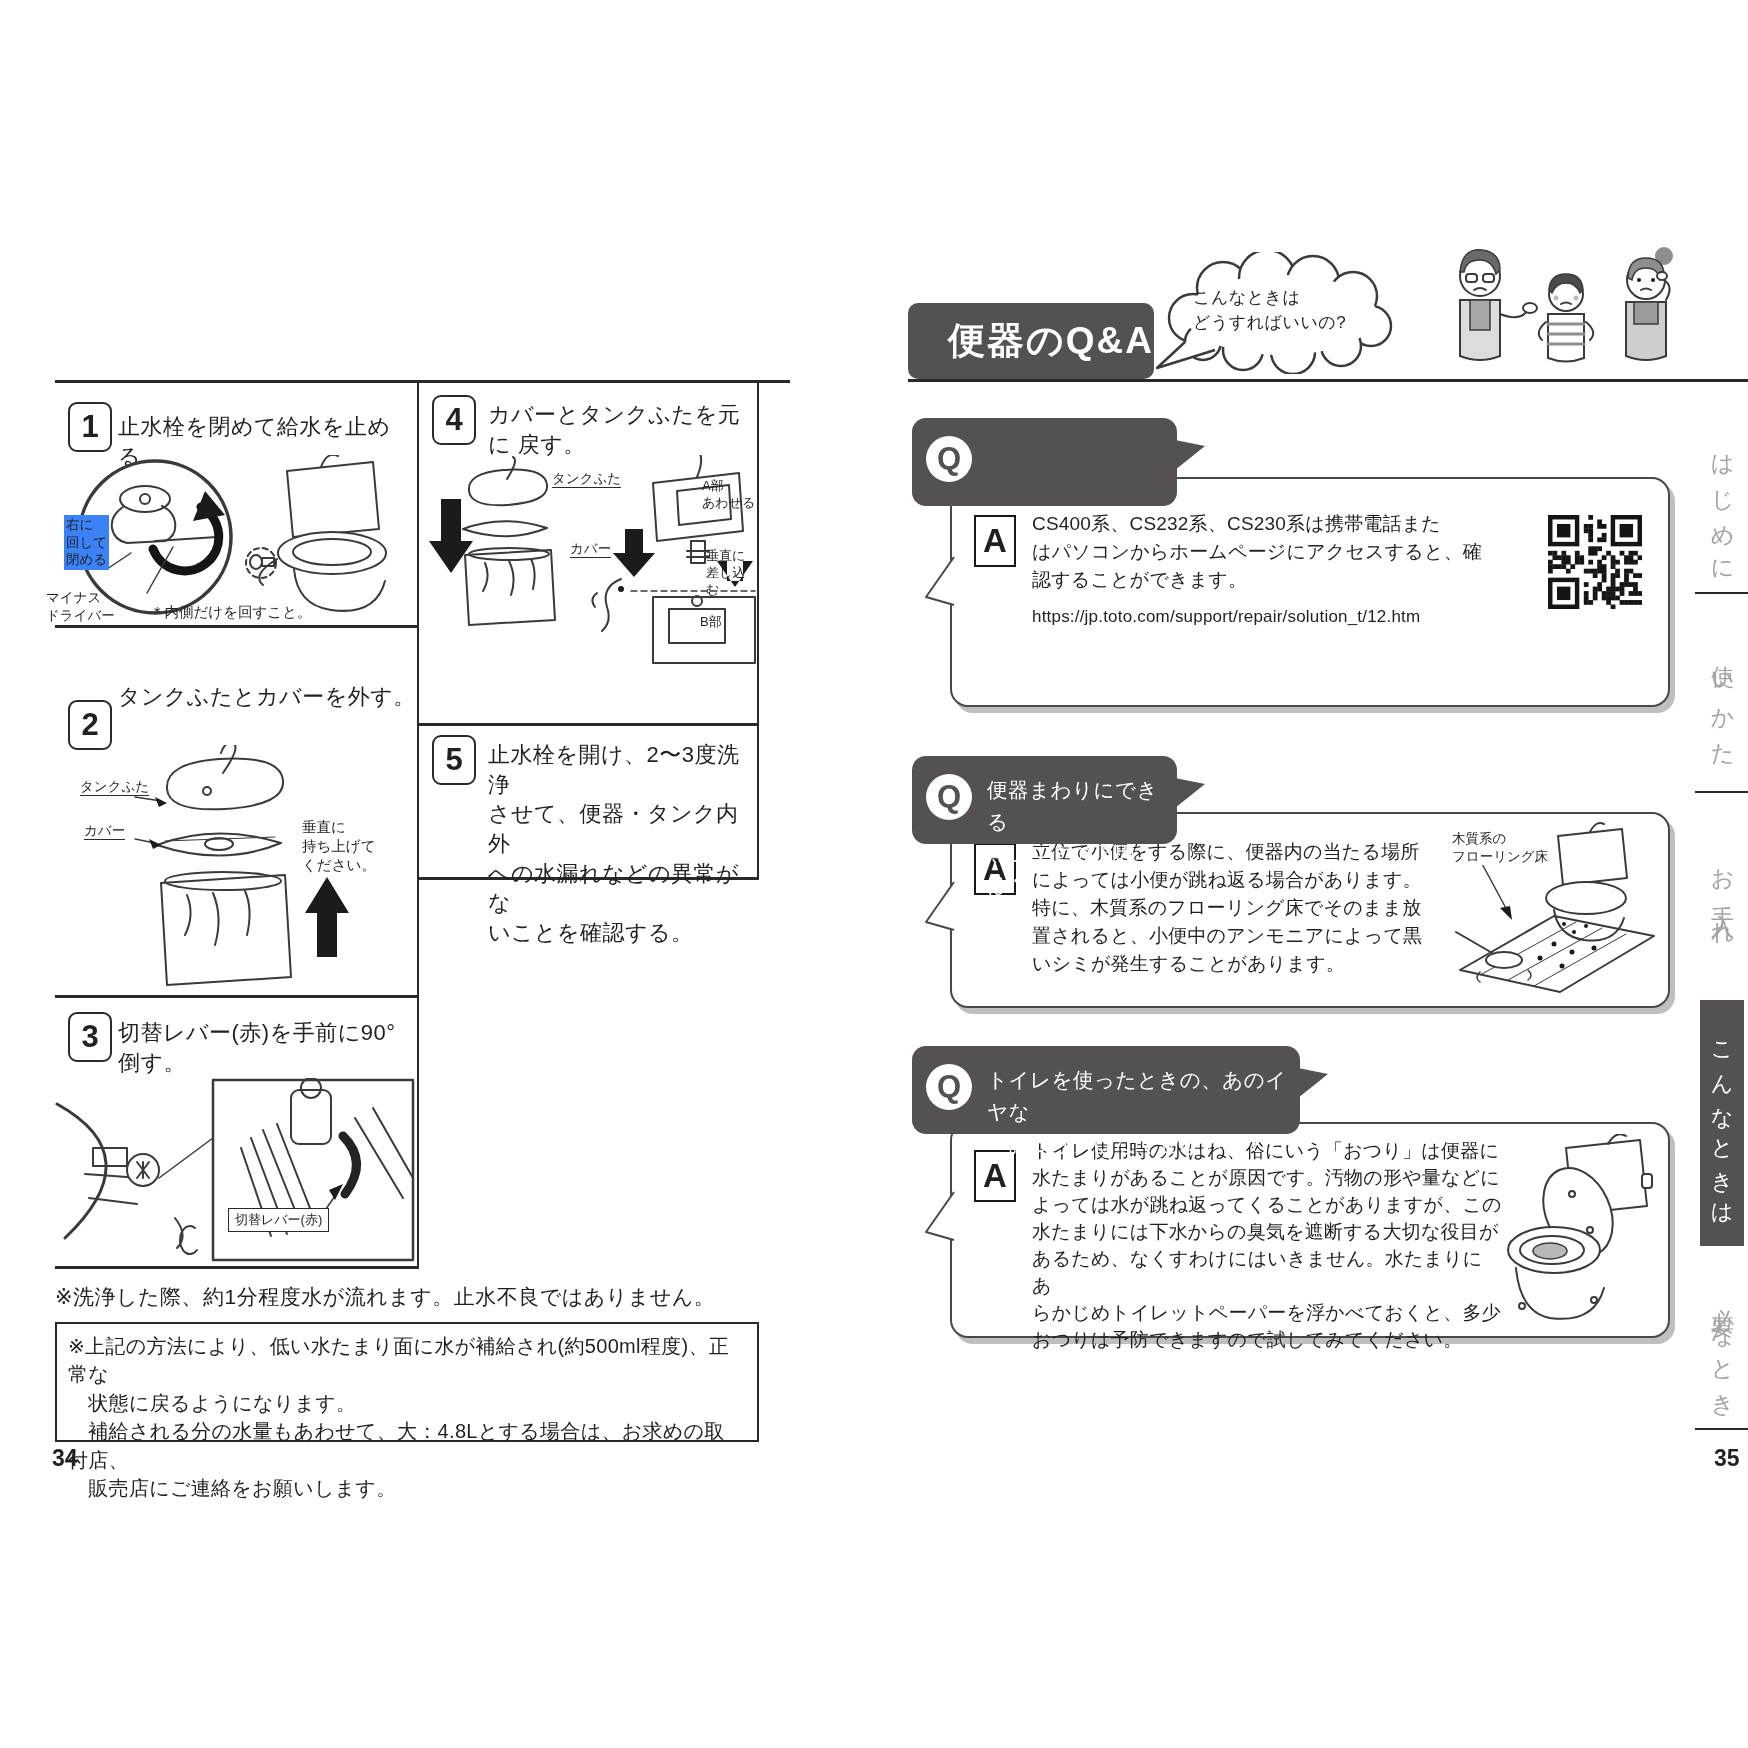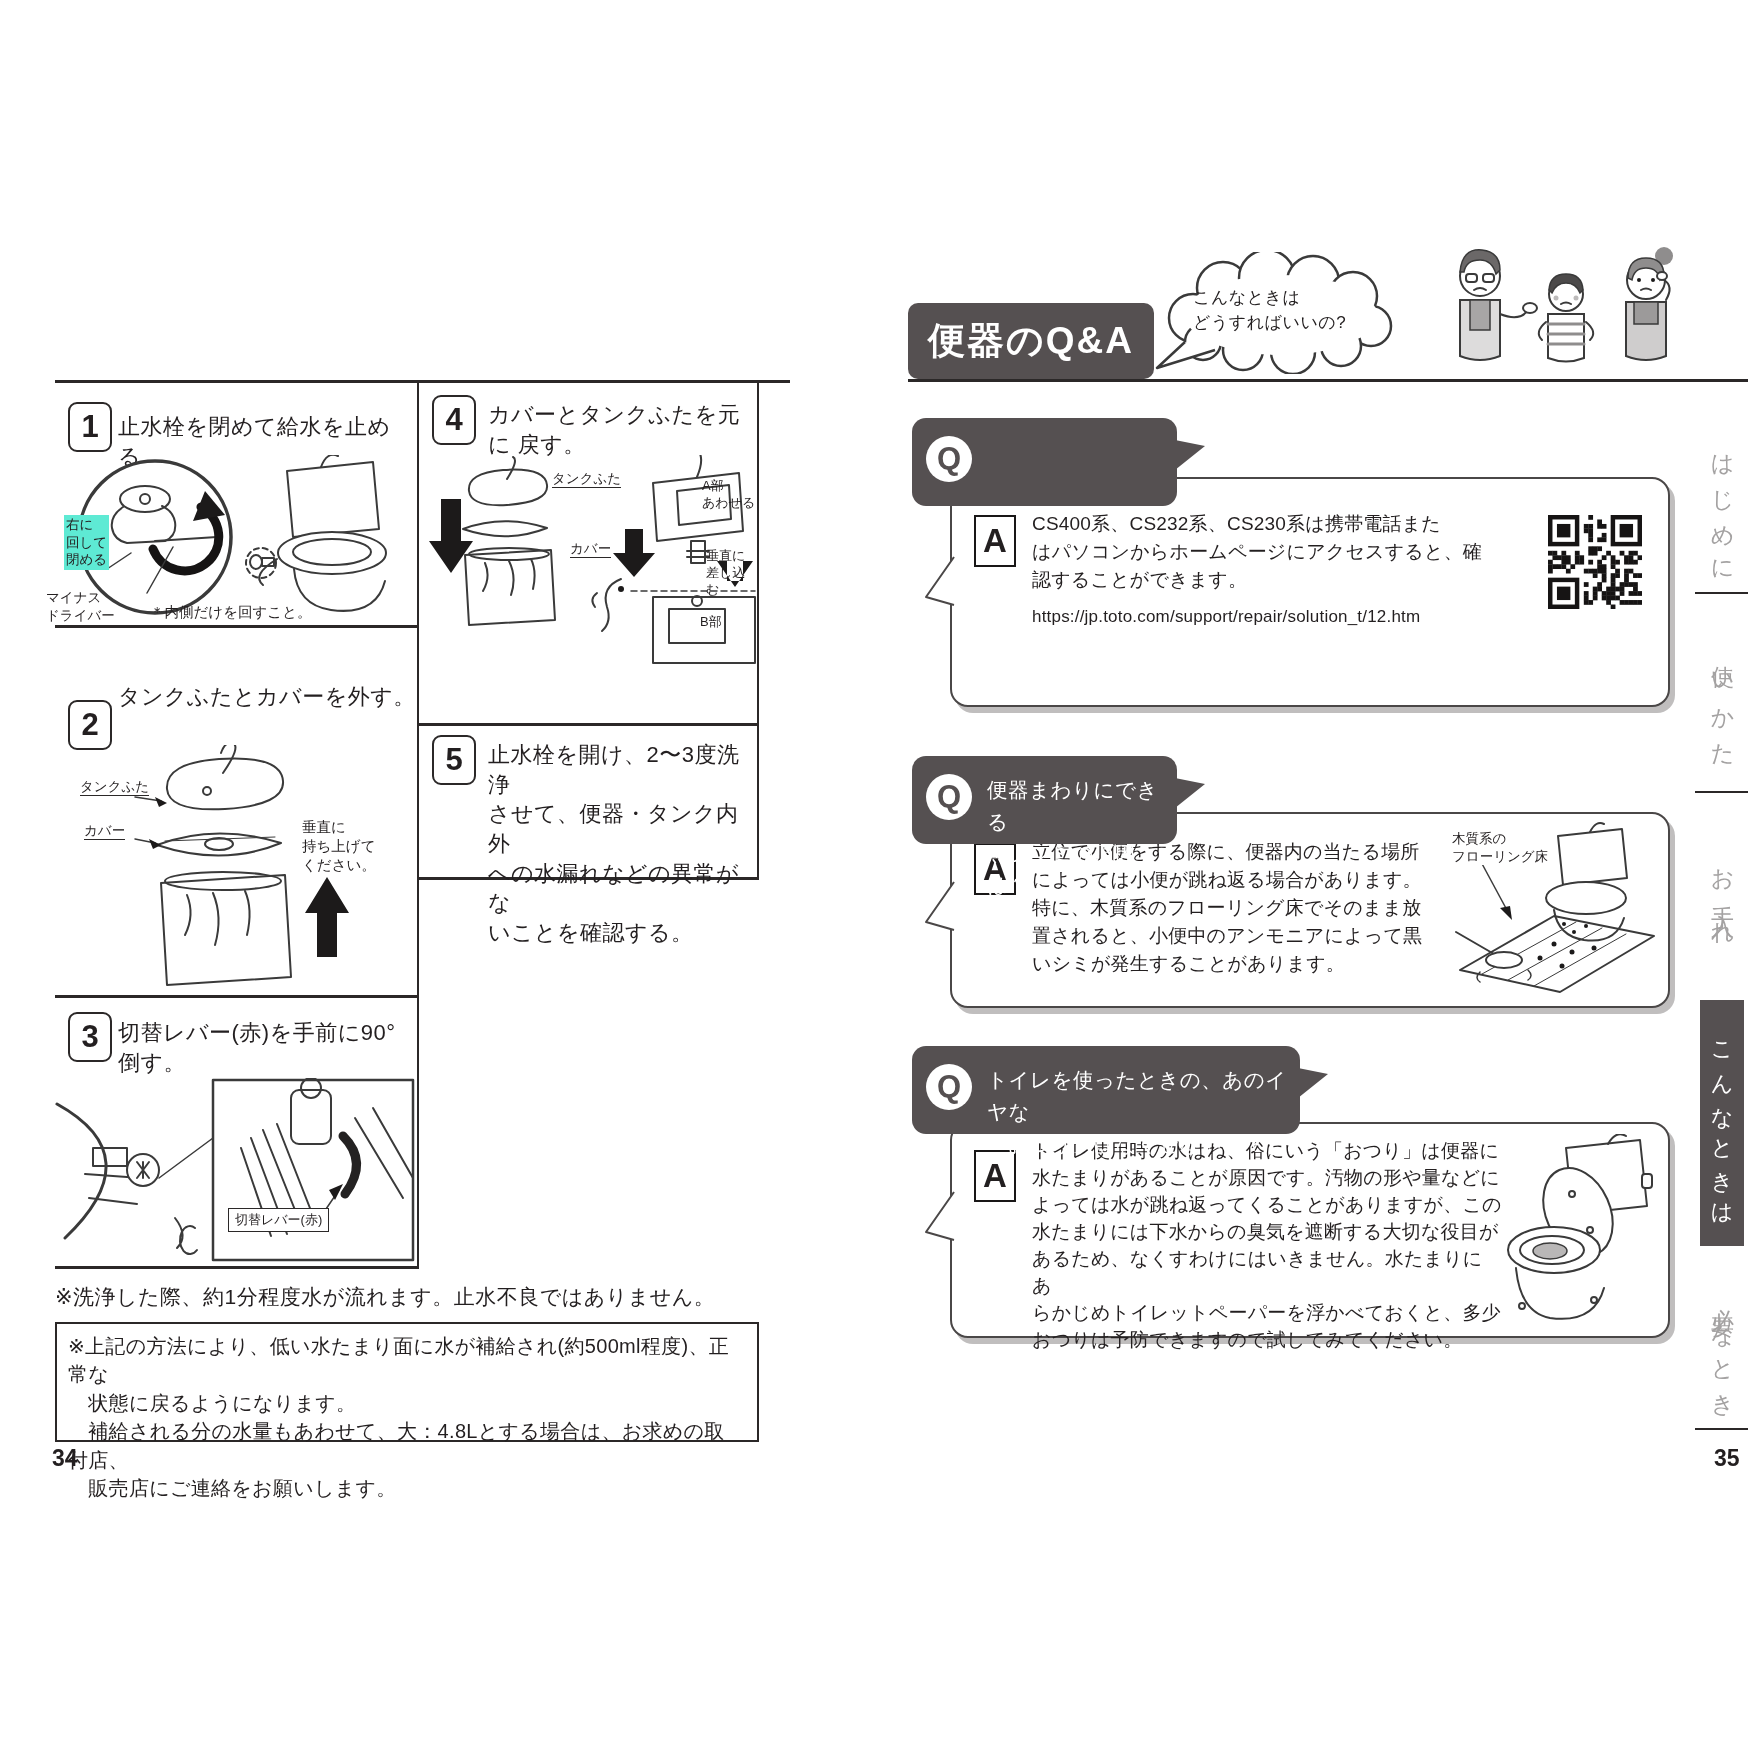--- a/index.html
+++ b/index.html
@@ -10,21 +10,21 @@
   .ml{white-space:pre-line;}
   .step-num{position:absolute;width:40px;height:46px;border:2.5px solid #2b2828;border-radius:9px;
     display:flex;align-items:center;justify-content:center;font-size:31px;font-weight:bold;background:#fff;}
   .step-title{position:absolute;font-size:22px;line-height:1.35;letter-spacing:.5px;}
   .small-label{position:absolute;font-size:13.5px;line-height:1.3;white-space:pre-line;}
   .u{border-bottom:1.5px solid #2b2828;padding-bottom:1px;}
   .note{position:absolute;font-size:21px;letter-spacing:.5px;}
   .note-box{position:absolute;border:2.5px solid #2b2828;background:#fff;}
   .note-box-text{position:absolute;font-size:20px;line-height:1.42;white-space:pre-line;letter-spacing:.3px;}
   .pagenum{position:absolute;font-size:23px;font-weight:bold;}
-  .qa-header{position:absolute;background:#555051;border-radius:10px;display:flex;align-items:center;justify-content:center;}
+  .qa-header{position:absolute;background:#555051;border-radius:10px;display:flex;align-items:center;justify-content:flex-end;}
   .qa-header-title{color:#fff;font-size:37px;font-weight:bold;letter-spacing:2px;}
   .qbubble{position:absolute;background:#555051;border-radius:14px;display:flex;align-items:flex-start;
     padding:18px 10px 0 14px;box-sizing:border-box;z-index:3;}
   .qcircle{width:46px;height:46px;border-radius:50%;background:#fff;color:#555051;flex:0 0 46px;
     display:flex;align-items:center;justify-content:center;font-size:31px;font-weight:bold;}
   .qtext{color:#fff;font-size:20.5px;line-height:1.55;margin-left:15px;white-space:pre-line;letter-spacing:.5px;}
   .qtail{position:absolute;width:0;height:0;border-style:solid;z-index:3;
     border-width:6px 0 24px 30px;border-color:transparent transparent transparent #555051;}
   .abox{position:absolute;background:#fff;border:2px solid #4a4747;border-radius:18px;
     box-shadow:5px 6px 0 #c0bebe;z-index:1;}
@@ -73,21 +73,21 @@
     <ellipse class="sf" cx="201" cy="107" rx="6" ry="7"></ellipse>
     <rect class="sf" x="207" y="103" width="12" height="8"></rect>
     <polygon class="sf" points="232,16 318,7 324,74 238,82"></polygon>
     <path class="s" d="M266,12 q6,-16 17,-11"></path>
     <ellipse class="sf" cx="277" cy="98" rx="54" ry="21"></ellipse>
     <ellipse class="s" cx="277" cy="97" rx="39" ry="13"></ellipse>
     <path class="s" d="M239,114 q3,36 37,41 q45,6 54,-29"></path>
     <path class="s" d="M222,104 q-26,16 -14,26"></path>
     <line class="s" x1="52" y1="114" x2="76" y2="98" style="stroke-width:1.5"></line>
   </svg>
-  <div class="small-label" style="left:64px;top:515px;background:#5eead4;padding:1px 2px;font-family:Liberation Serif, serif;">右に
+  <div class="small-label" style="left:64px;top:515px;background:#3b82f6;padding:1px 2px;font-family:Liberation Serif, serif;">右に
 回して
 閉める</div>
   <div class="small-label" style="left:46px;top:589px;">マイナス
 ドライバー</div>
   <div class="small-label" style="left:150px;top:604px;font-size:14.5px;font-family:Liberation Mono, monospace;">＊内側だけを回すこと。</div>
 
   <div class="step-num" style="left:68px;top:700px;">2</div>
   <div class="step-title" style="left:118px;top:682px;width:300px;">タンクふたとカバーを外す。</div>
   <svg class="lineart" style="left:95px;top:745px;" width="310" height="248" viewBox="0 0 310 248">
     <path class="sf" d="M72,44 q-2,-26 52,-30 q62,-4 64,22 q2,24 -58,28 q-56,3 -58,-20 z"></path>

